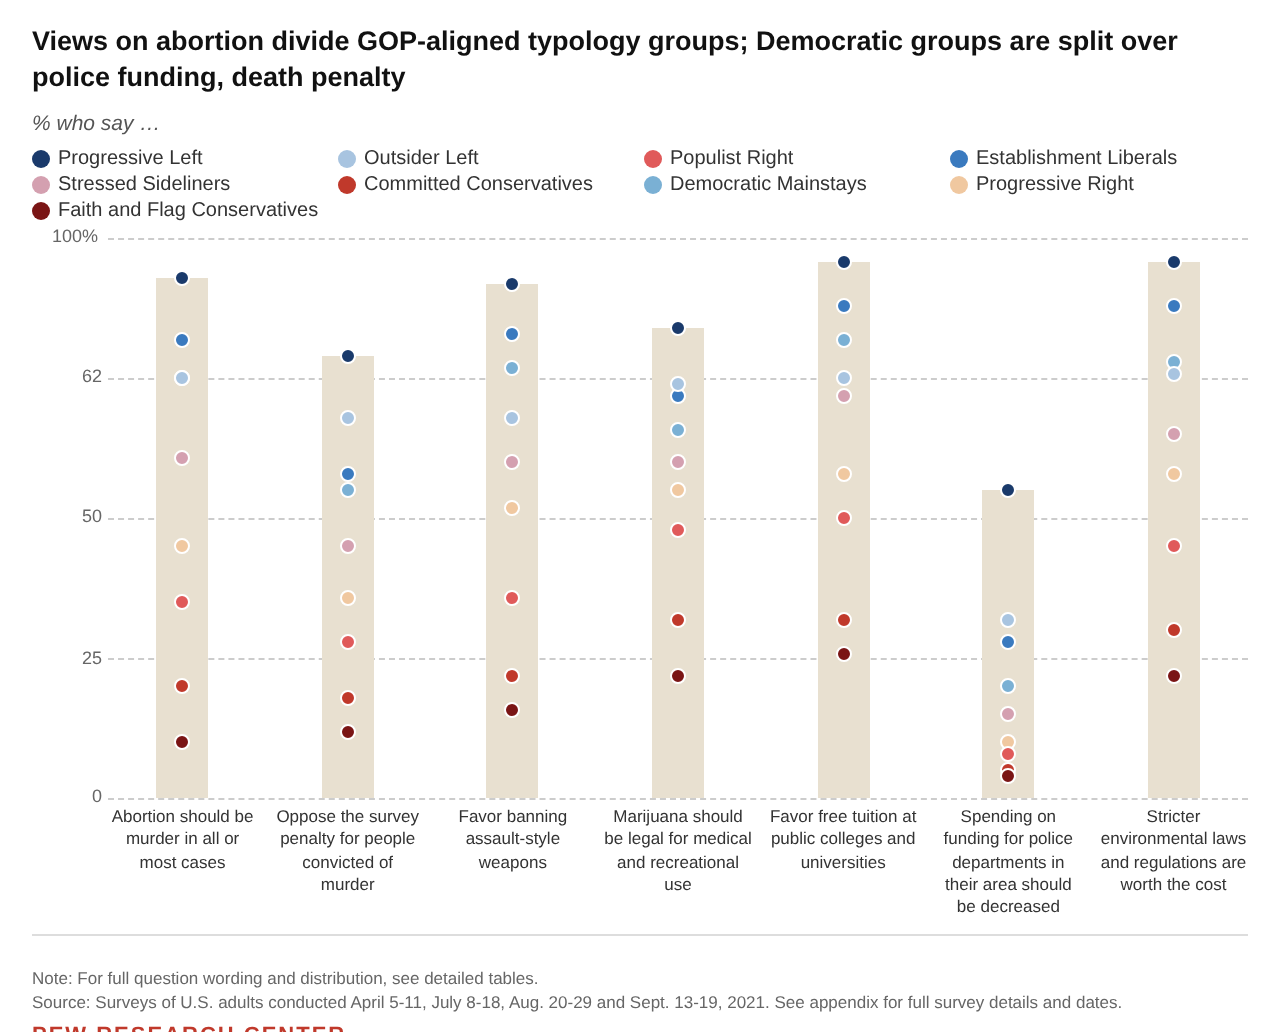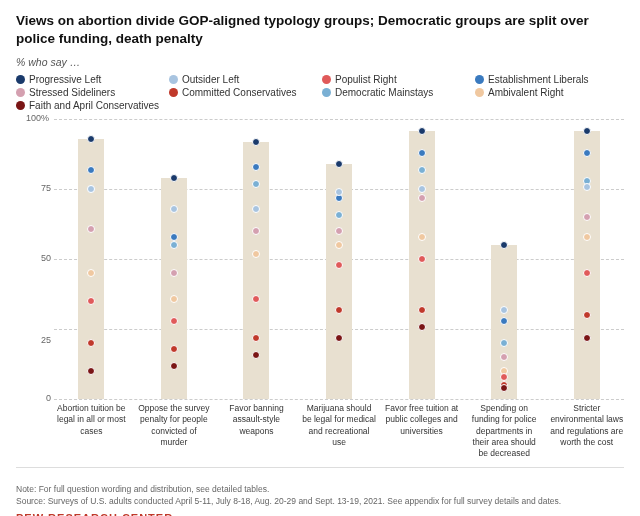--- a/index.html
+++ b/index.html
@@ -168,34 +168,34 @@
       <div class="legend-item">
         <div class="legend-dot" style="background:#c0392b"></div>
         <span>Committed Conservatives</span>
       </div>
       <div class="legend-item">
         <div class="legend-dot" style="background:#7ab0d4"></div>
         <span>Democratic Mainstays</span>
       </div>
       <div class="legend-item">
         <div class="legend-dot" style="background:#f0c8a0"></div>
-        <span>Ambivalent Right</span>
+        <span>Progressive Right</span>
       </div>
       <div class="legend-item">
         <div class="legend-dot" style="background:#7a1515"></div>
-        <span>Faith and April Conservatives</span>
+        <span>Faith and Flag Conservatives</span>
       </div>
     </div>
 
   <div class="chart-area">
     <div class="y-axis-labels" id="y-axis-labels" style="padding-top: 0px;">
         <div style="position: absolute; top: -6px; right: 5px; font-size: 9px; color: rgb(102, 102, 102); text-align: right;">100%</div>
-        <div style="position: absolute; top: 64px; right: 3px; font-size: 9px; color: rgb(102, 102, 102); text-align: right;">75</div>
+        <div style="position: absolute; top: 64px; right: 3px; font-size: 9px; color: rgb(102, 102, 102); text-align: right;">62</div>
         <div style="position: absolute; top: 134px; right: 3px; font-size: 9px; color: rgb(102, 102, 102); text-align: right;">50</div>
-        <div style="position: absolute; top: 216px; right: 3px; font-size: 9px; color: rgb(102, 102, 102); text-align: right;">25</div>
+        <div style="position: absolute; top: 205px; right: 3px; font-size: 9px; color: rgb(102, 102, 102); text-align: right;">25</div>
         <div style="position: absolute; top: 274px; right: 3px; font-size: 9px; color: rgb(102, 102, 102); text-align: right;">0</div>
       </div>
     <div class="grid-lines" id="grid-lines">
         <div class="grid-line" style="top: 280px;"></div>
         <div class="grid-line" style="top: 210px;"></div>
         <div class="grid-line" style="top: 140px;"></div>
         <div class="grid-line" style="top: 70px;"></div>
         <div class="grid-line" style="top: 0px;"></div>
       </div>
     <div class="bars-container" id="bars-container">
@@ -278,21 +278,21 @@
           <div class="dot-marker" style="background: rgb(122, 176, 212); border: 1.5px solid rgb(255, 255, 255); bottom: 214.4px; width: 8px; height: 8px;"></div>
           <div class="dot-marker" style="background: rgb(168, 196, 224); border: 1.5px solid rgb(255, 255, 255); bottom: 208.8px; width: 8px; height: 8px;"></div>
           <div class="dot-marker" style="background: rgb(212, 160, 176); border: 1.5px solid rgb(255, 255, 255); bottom: 178px; width: 8px; height: 8px;"></div>
           <div class="dot-marker" style="background: rgb(240, 200, 160); border: 1.5px solid rgb(255, 255, 255); bottom: 158.4px; width: 8px; height: 8px;"></div>
           <div class="dot-marker" style="background: rgb(224, 90, 90); border: 1.5px solid rgb(255, 255, 255); bottom: 122px; width: 8px; height: 8px;"></div>
           <div class="dot-marker" style="background: rgb(192, 57, 43); border: 1.5px solid rgb(255, 255, 255); bottom: 80px; width: 8px; height: 8px;"></div>
           <div class="dot-marker" style="background: rgb(122, 21, 21); border: 1.5px solid rgb(255, 255, 255); bottom: 57.6px; width: 8px; height: 8px;"></div>
         </div>
       </div>
     <div class="x-labels" id="x-labels">
-        <div class="x-label">Abortion tuition be legal in all or most cases</div>
+        <div class="x-label">Abortion should be murder in all or most cases</div>
         <div class="x-label">Oppose the survey penalty for people convicted of murder</div>
         <div class="x-label">Favor banning assault-style weapons</div>
         <div class="x-label">Marijuana should be legal for medical and recreational use</div>
         <div class="x-label">Favor free tuition at public colleges and universities</div>
         <div class="x-label">Spending on funding for police departments in their area should be decreased</div>
         <div class="x-label">Stricter environmental laws and regulations are worth the cost</div>
       </div>
   </div>
 
   <div class="footer">

